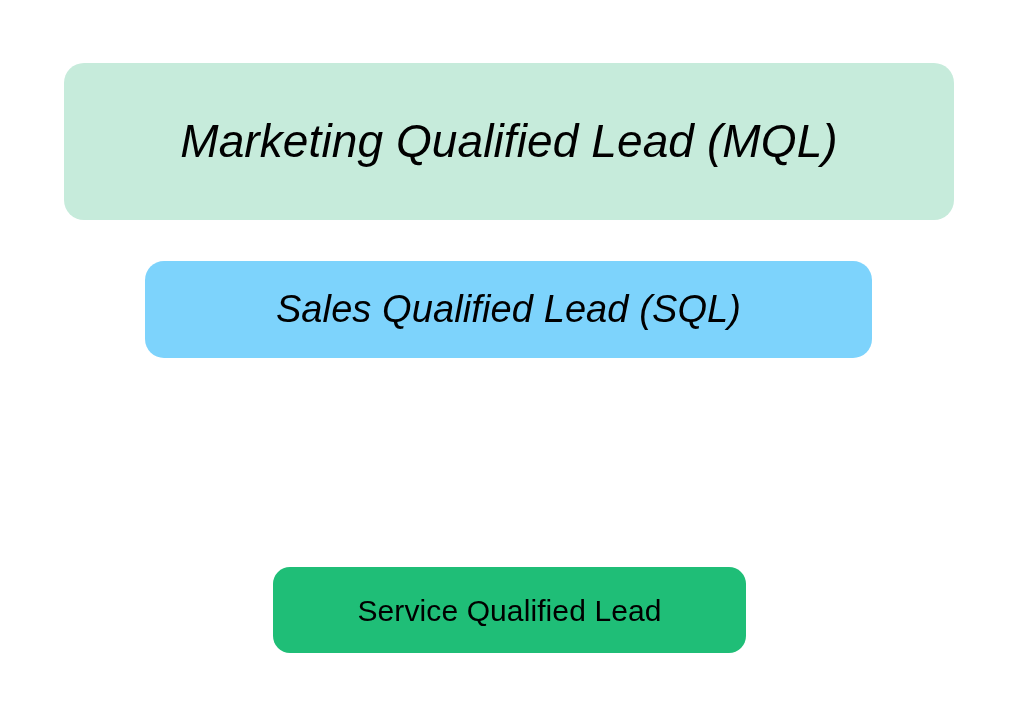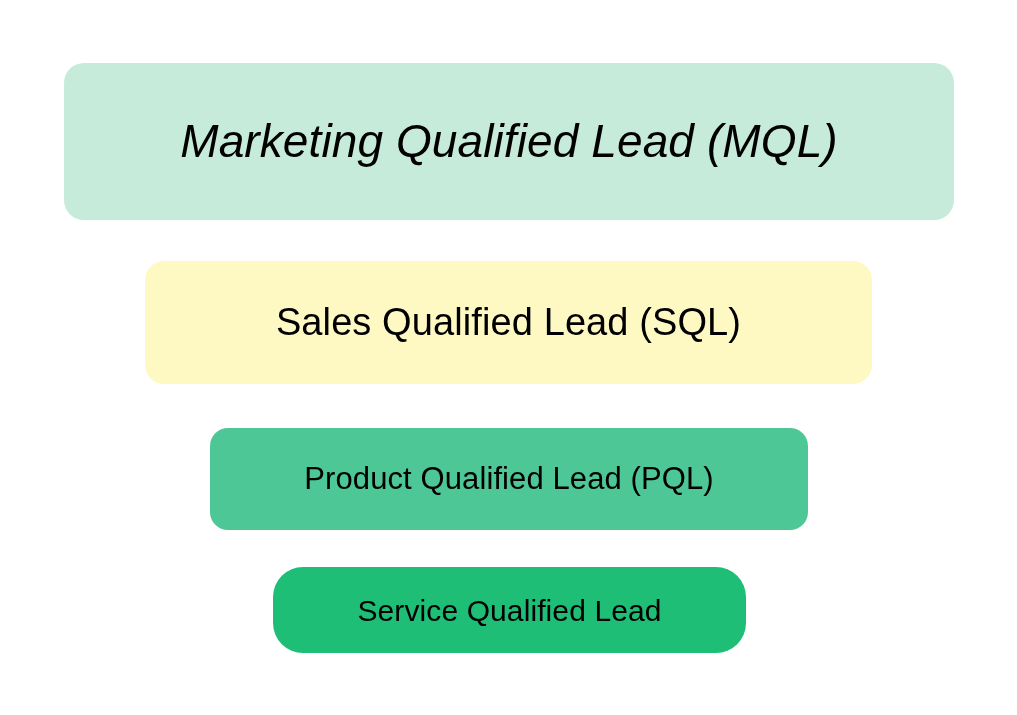--- a/index.html
+++ b/index.html
@@ -47,66 +47,64 @@
     border-radius: 20px;
     font-size: 46px;
     font-style: italic;
   }
 
   
   .stage-2 {
     left: 145px;
     top: 261px;
     width: 727px;
-    height: 123px;
-    background: #fef9c3;
+    height: 97px;
+    background: #7dd3fc;
     border-radius: 19px;
     font-size: 38px;
+    font-style: italic;
   }
 
   
   .stage-3 {
     left: 210px;
     top: 428px;
     width: 598px;
     height: 102px;
     background: #4dc795;
     border-radius: 18px;
     font-size: 31px;
   }
 
   
   .stage-4 {
     left: 273px;
     top: 567px;
     width: 473px;
     height: 86px;
     background: #1fbe77;
-    border-radius: 30px;
+    border-radius: 17px;
     font-size: 30px;
   }
 
   .stage-label {
     display: block;
   }
 </style>
 </head>
 <body>
 
 <div id="funnel-diagram">
 
   <div class="funnel-stage stage-1">
     <span class="stage-label">Marketing Qualified Lead (MQL)</span>
   </div>
 
   <div class="funnel-stage stage-2">
     <span class="stage-label">Sales Qualified Lead (SQL)</span>
   </div>
 
-  <div class="funnel-stage stage-3">
-    <span class="stage-label">Product Qualified Lead (PQL)</span>
-  </div>
 
   <div class="funnel-stage stage-4">
     <span class="stage-label">Service Qualified Lead</span>
   </div>
 
 </div>
 
 </body></html>

